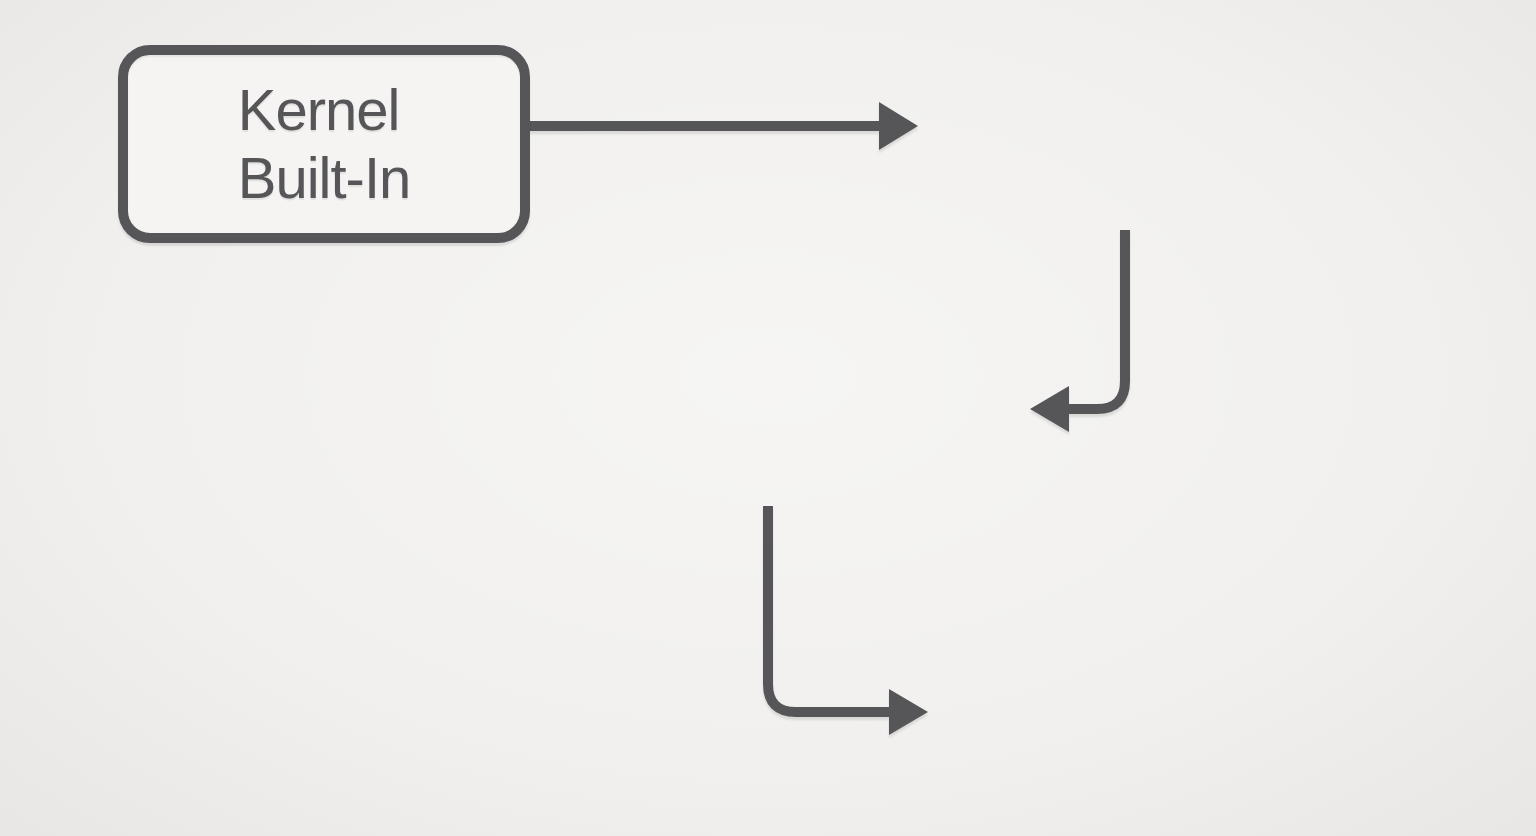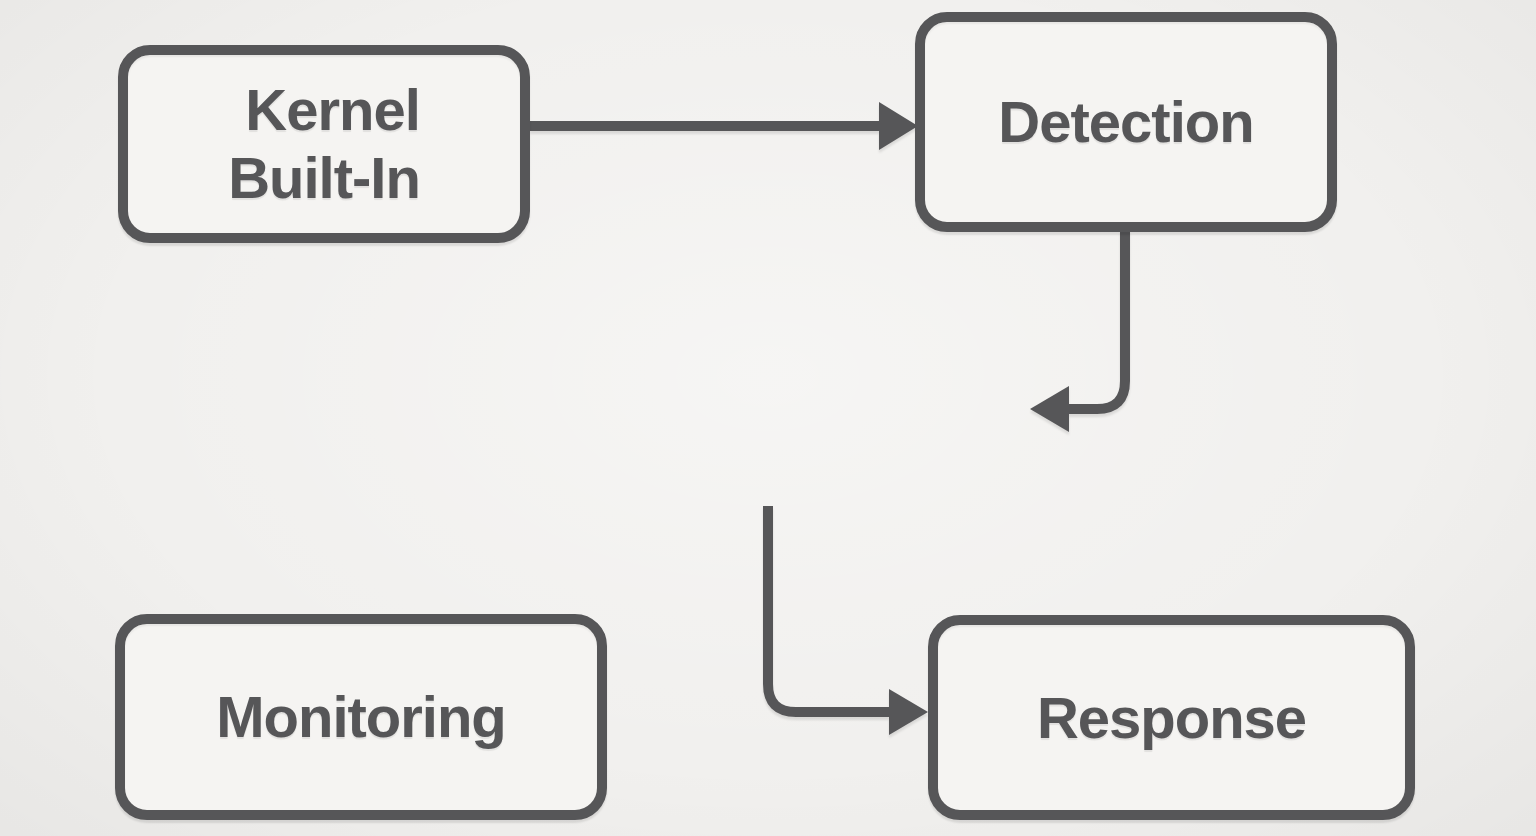--- a/index.html
+++ b/index.html
@@ -41,26 +41,26 @@
     border: 10px solid var(--stroke);
     border-radius: 32px;
     background: var(--node_fill);
     display: flex;
     align-items: center;
     justify-content: center;
     box-shadow: 0 3px 2px rgba(0,0,0,0.10), inset 0 2px 2px rgba(0,0,0,0.06);
   }
 
   .node .label {
-    font-weight: bold;
+    font-weight: normal;
     font-size: 58px;
     line-height: 1.17;
     letter-spacing: -1px;
     color: var(--text);
-    text-align: right;
+    text-align: left;
     white-space: pre-line;
     text-shadow: 0 2px 1px rgba(0,0,0,0.08);
   }
 
   .node-kernel     { left: 118px; top: 45px;  width: 412px; height: 198px; }
   .node-detection  { left: 915px; top: 12px;  width: 422px; height: 220px; }
   .node-watchdog   { left: 480px; top: 313px; width: 548px; height: 195px; }
   .node-monitoring { left: 115px; top: 614px; width: 492px; height: 206px; }
   .node-response   { left: 928px; top: 615px; width: 487px; height: 205px; }
 
@@ -84,26 +84,17 @@
       <path class="edge" d="M768 506 V684 Q768 712 796 712 H892"></path>
       <polygon class="head" points="889,689 889,735 928,712"></polygon>
     </g>
   </svg>
 
   <div class="node node-kernel">
     <span class="label">Kernel
 Built-In</span>
   </div>
 
-  <div class="node node-detection">
-    <span class="label">Detection</span>
-  </div>
 
 
-  <div class="node node-monitoring">
-    <span class="label">Monitoring</span>
-  </div>
 
-  <div class="node node-response">
-    <span class="label">Response</span>
-  </div>
 
 </div>
 
 </body></html>

